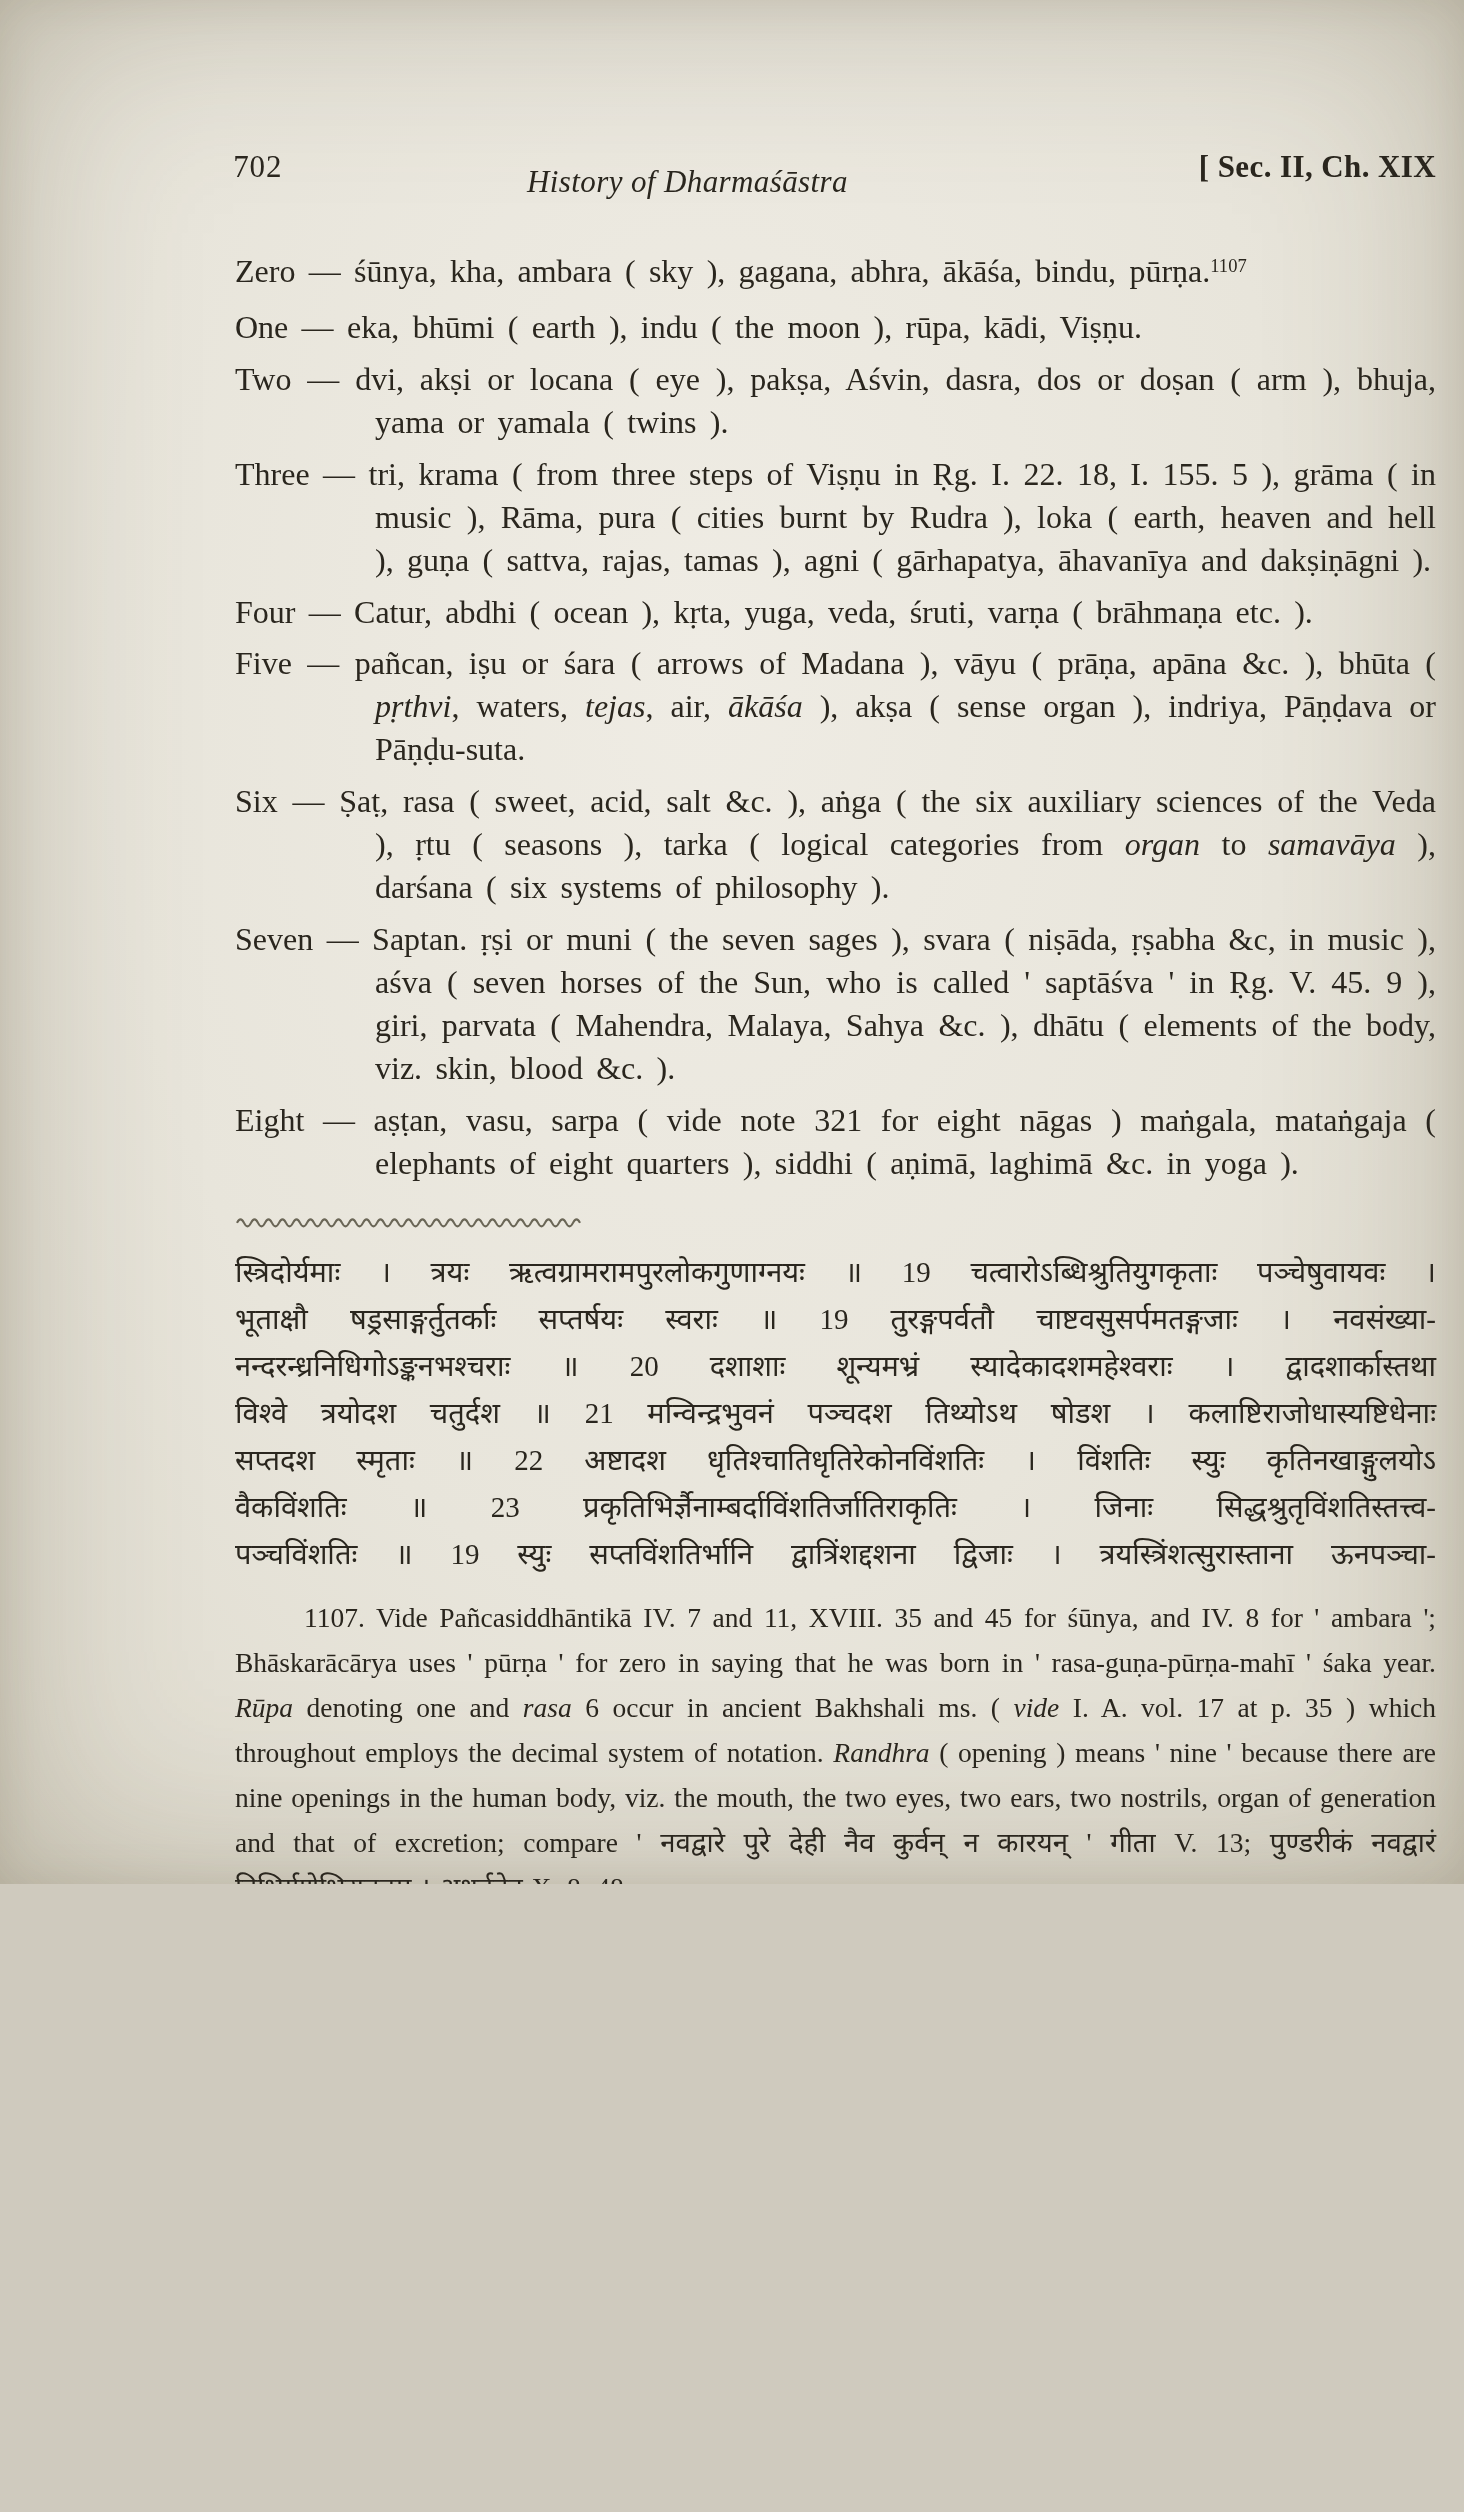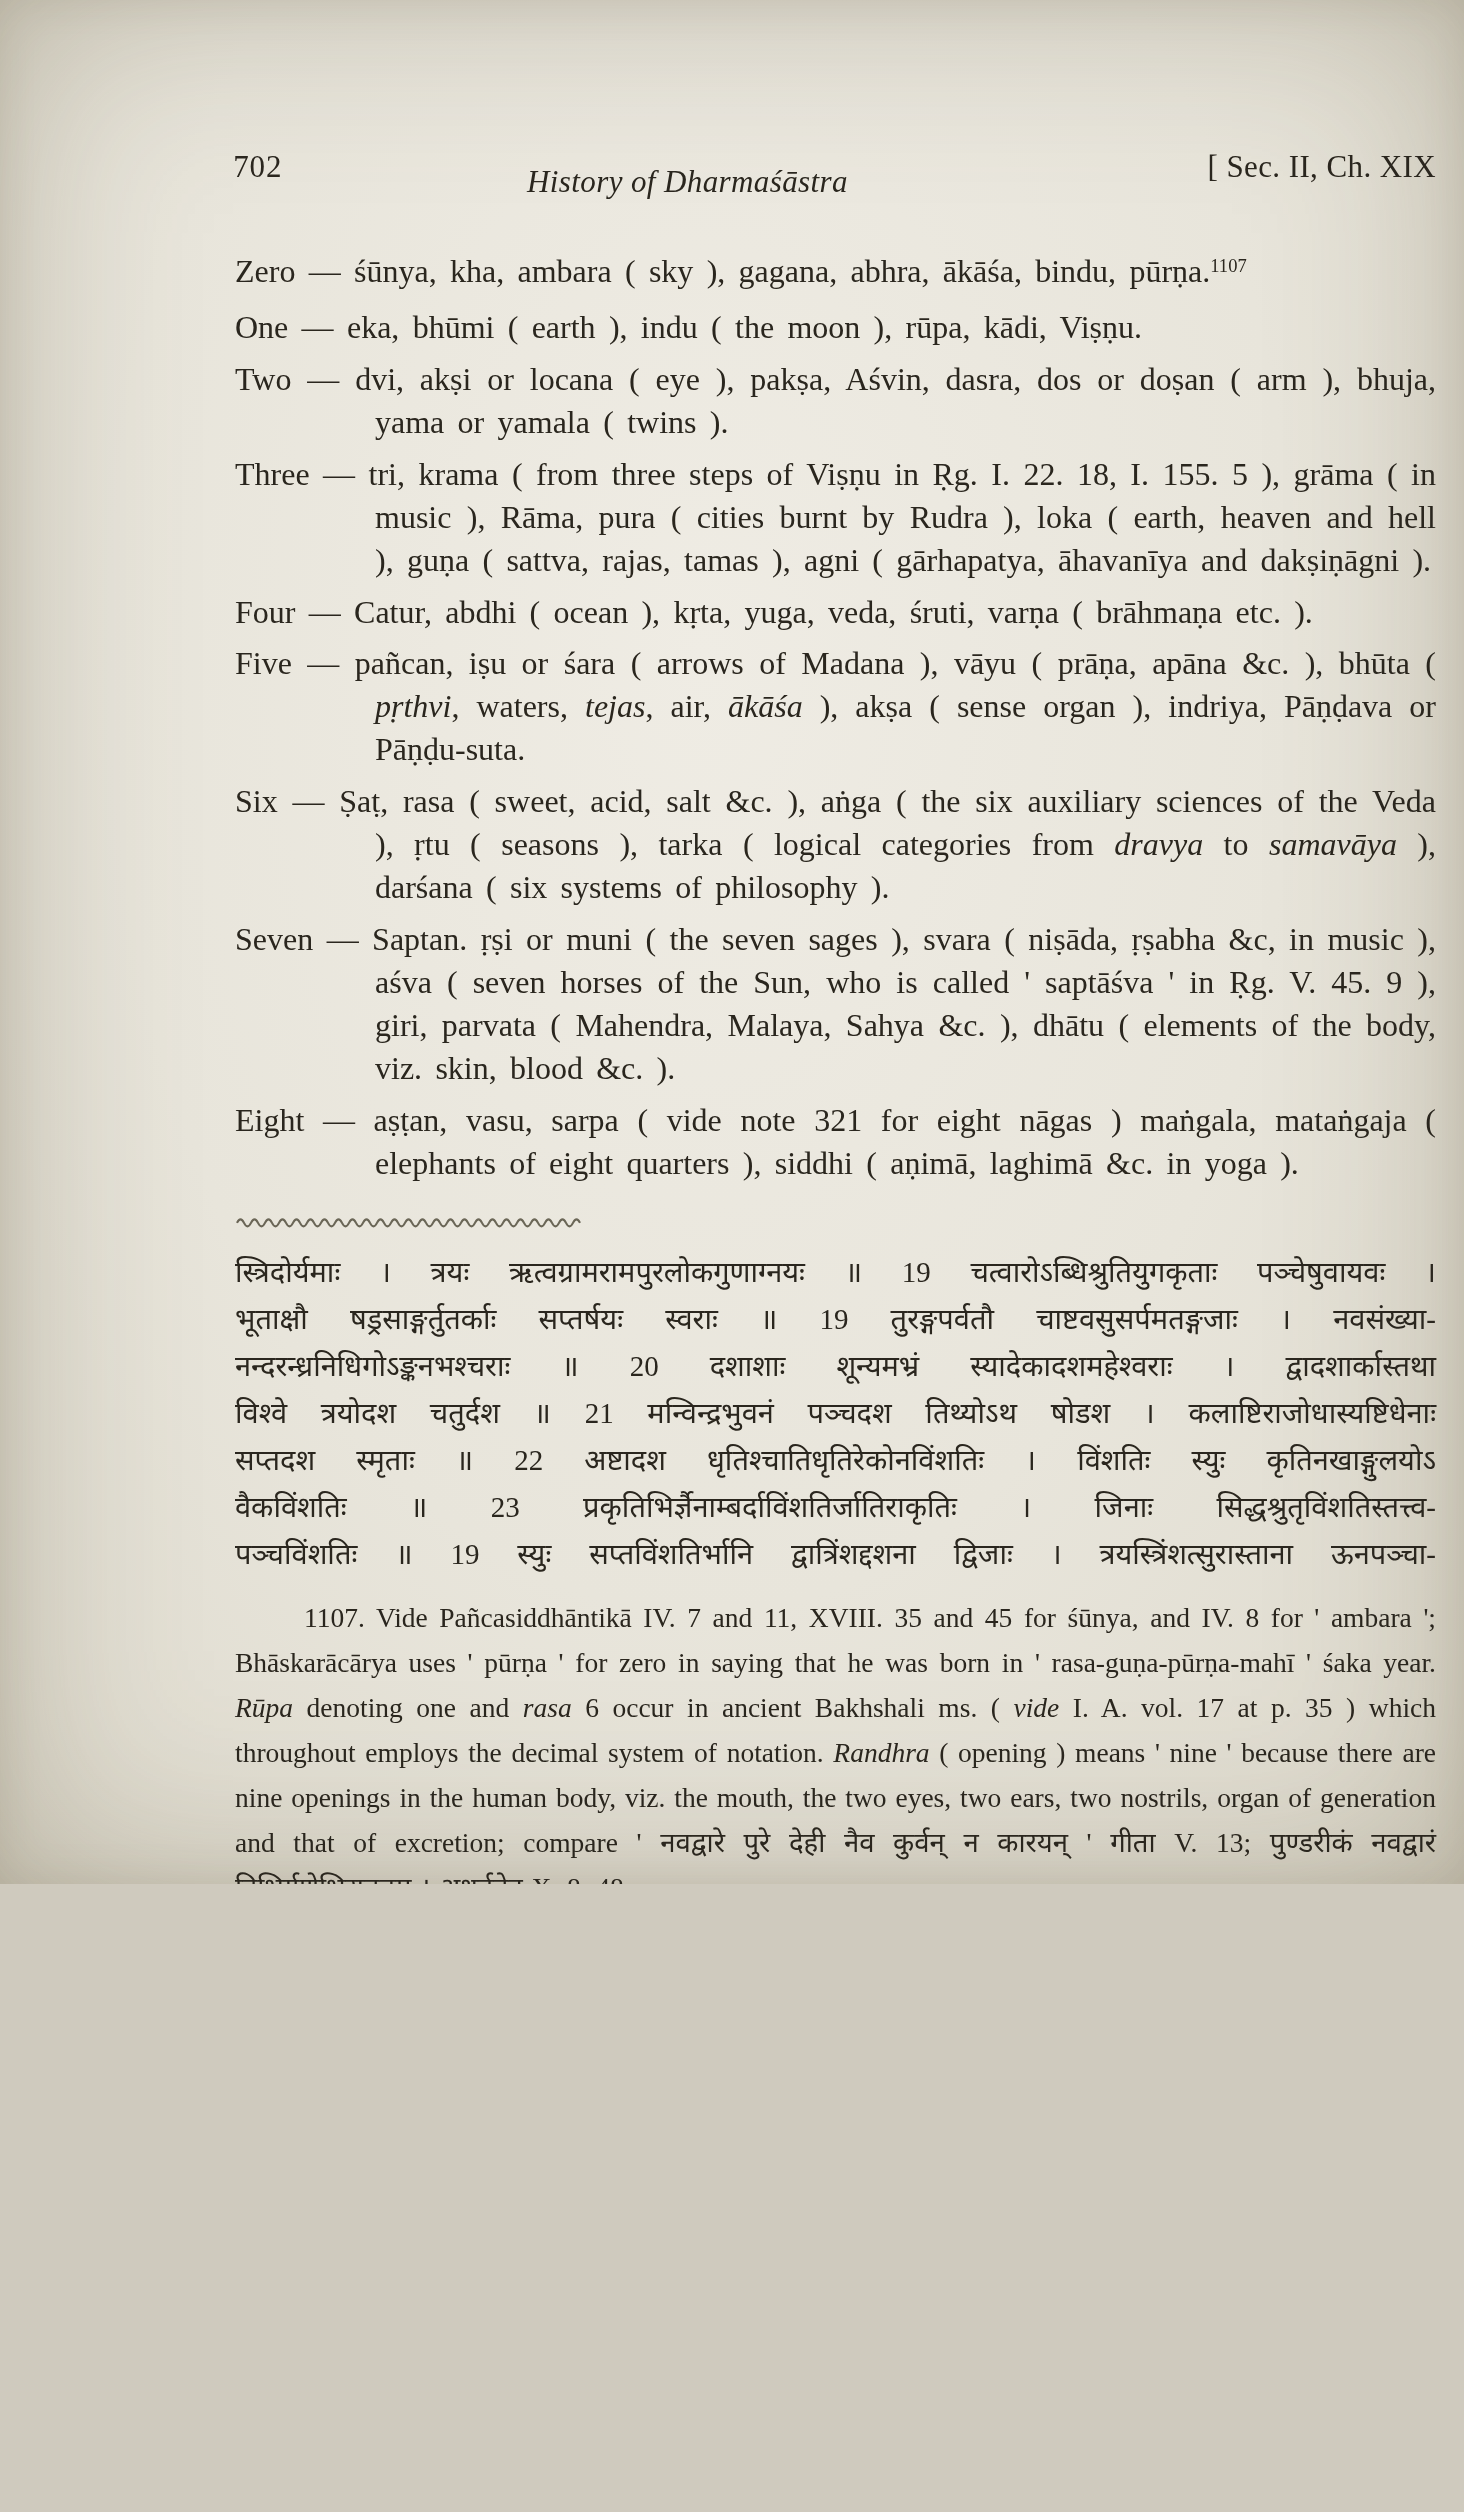--- a/index.html
+++ b/index.html
@@ -14,21 +14,21 @@
     background: radial-gradient(ellipse at 48% 35%, #efece4 0%, #e8e5db 55%, #ddd9cc 100%);
     box-shadow: inset 0 0 195px rgba(96,85,60,.30), inset 0 0 44px rgba(96,85,60,.14);
     overflow: hidden;
     color: #2a261e;
   }
   .inner { position: absolute; left: 235px; top: 149px; width: 1201px; }
 
   .header { position: relative; height: 50px; font-size: 31px; }
   .pagenum { position: absolute; left: -1.8px; top: 0; letter-spacing: 0.9px; }
   .title { position: absolute; left: 292px; top: 0; font-style: italic; letter-spacing: 0.4px; margin-top: 15px; }
-  .section { position: absolute; right: 0; top: 0; font-weight: normal; letter-spacing: 0.4px; }
+  .section { position: absolute; right: 0; top: 0; font-weight: bold; letter-spacing: 0.4px; }
 
   .entries { margin-top: 51px; }
   .entry {
     font-size: 32px; line-height: 43px;
     margin: 0 0 8.9px 0;
     text-align: justify;
     padding-left: 140px; text-indent: -140px;
     word-spacing: 5.3px;
   }
   .it { font-style: italic; }
@@ -66,21 +66,21 @@
   <p class="entry"><span class="term">One</span><span class="dash"> — </span><span class="etext"><span>eka, bhūmi ( earth ), indu ( the moon ), rūpa, kādi, Viṣṇu.</span></span></p>
 
   <p class="entry"><span class="term">Two</span><span class="dash"> — </span><span class="etext"><span>dvi, akṣi or locana ( eye ), pakṣa, Aśvin, dasra, dos or doṣan ( arm ), bhuja, yama or yamala ( twins ).</span></span></p>
 
   <p class="entry"><span class="term">Three</span><span class="dash"> — </span><span class="etext"><span>tri, krama ( from three steps of Viṣṇu in Ṛg. I. 22. 18, I. 155. 5 ), grāma ( in music ), Rāma, pura ( cities burnt by Rudra ), loka ( earth, heaven and hell ), guṇa ( sattva, rajas, tamas ), agni ( gārhapatya, āhavanīya and dakṣiṇāgni ).</span></span></p>
 
   <p class="entry"><span class="term">Four</span><span class="dash"> — </span><span class="etext"><span>Catur, abdhi ( ocean ), kṛta, yuga, veda, śruti, varṇa ( brāhmaṇa etc. ).</span></span></p>
 
   <p class="entry"><span class="term">Five</span><span class="dash"> — </span><span class="etext"><span>pañcan, iṣu or śara ( arrows of Madana ), vāyu ( prāṇa, apāna &amp;c. ), bhūta ( </span><span class="it">pṛthvi</span><span>, waters, </span><span class="it">tejas</span><span>, air, </span><span class="it">ākāśa</span><span> ), akṣa ( sense organ ), indriya, Pāṇḍava or Pāṇḍu-suta.</span></span></p>
 
-  <p class="entry"><span class="term">Six</span><span class="dash"> — </span><span class="etext"><span>Ṣaṭ, rasa ( sweet, acid, salt &amp;c. ), aṅga ( the six auxiliary sciences of the Veda ), ṛtu ( seasons ), tarka ( logical categories from </span><span class="it">dravya</span><span> to </span><span class="it">samavāya</span><span> ), darśana ( six systems of philosophy ).</span></span></p>
+  <p class="entry"><span class="term">Six</span><span class="dash"> — </span><span class="etext"><span>Ṣaṭ, rasa ( sweet, acid, salt &amp;c. ), aṅga ( the six auxiliary sciences of the Veda ), ṛtu ( seasons ), tarka ( logical categories from </span><span class="it">organ</span><span> to </span><span class="it">samavāya</span><span> ), darśana ( six systems of philosophy ).</span></span></p>
 
   <p class="entry"><span class="term">Seven</span><span class="dash"> — </span><span class="etext"><span>Saptan. ṛṣi or muni ( the seven sages ), svara ( niṣāda, ṛṣabha &amp;c, in music ), aśva ( seven horses of the Sun, who is called ' saptāśva ' in Ṛg. V. 45. 9 ), giri, parvata ( Mahendra, Malaya, Sahya &amp;c. ), dhātu ( elements of the body, viz. skin, blood &amp;c. ).</span></span></p>
 
   <p class="entry"><span class="term">Eight</span><span class="dash"> — </span><span class="etext"><span>aṣṭan, vasu, sarpa ( vide note 321 for eight nāgas ) maṅgala, mataṅgaja ( elephants of eight quarters ), siddhi ( aṇimā, laghimā &amp;c. in yoga ).</span></span></p>
 </div>
 
     <svg class="squiggle" width="354" height="14" viewBox="0 0 400 16">
       <path d="M0 9 q4 -8 8 0 t8 0 t8 0 t8 0 t8 0 t8 0 t8 0 t8 0 t8 0 t8 0 t8 0 t8 0 t8 0 t8 0 t8 0 t8 0 t8 0 t8 0 t8 0 t8 0 t8 0 t8 0 t8 0 t8 0 t8 0 t8 0 t8 0 t8 0 t8 0 t8 0 t8 0 t8 0 t8 0 t8 0 t8 0 t8 0 t8 0 t8 0 t8 0 t8 0 t8 0 t8 0 t8 0 t8 0 t8 0 t8 0 t8 0 t8 0 t8 0" fill="none" stroke="#55503f" stroke-width="2.4" opacity="0.85"></path>
     </svg>
 

